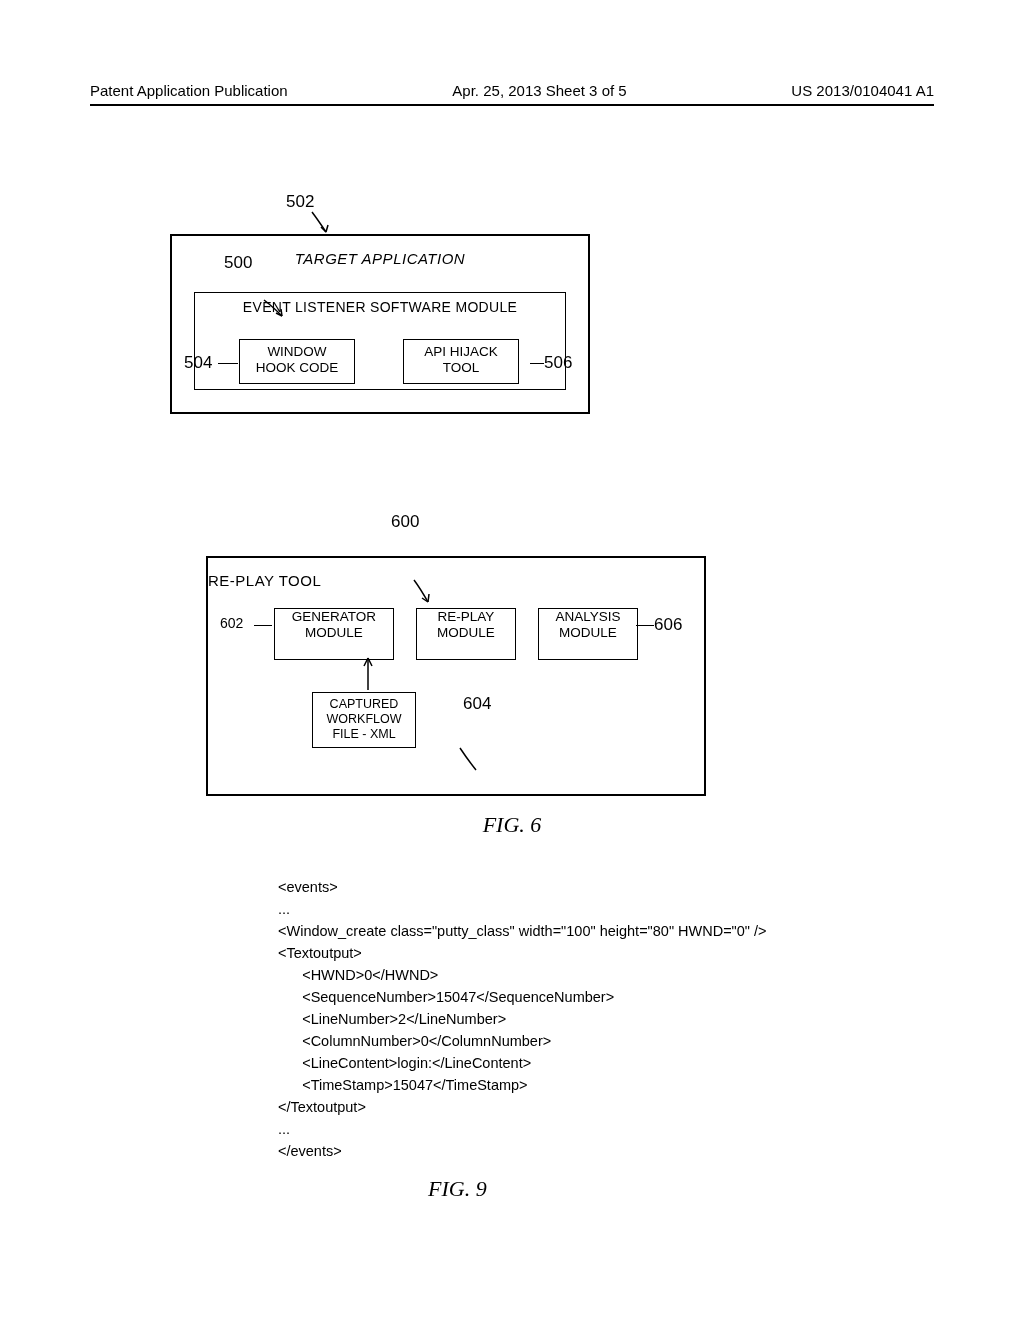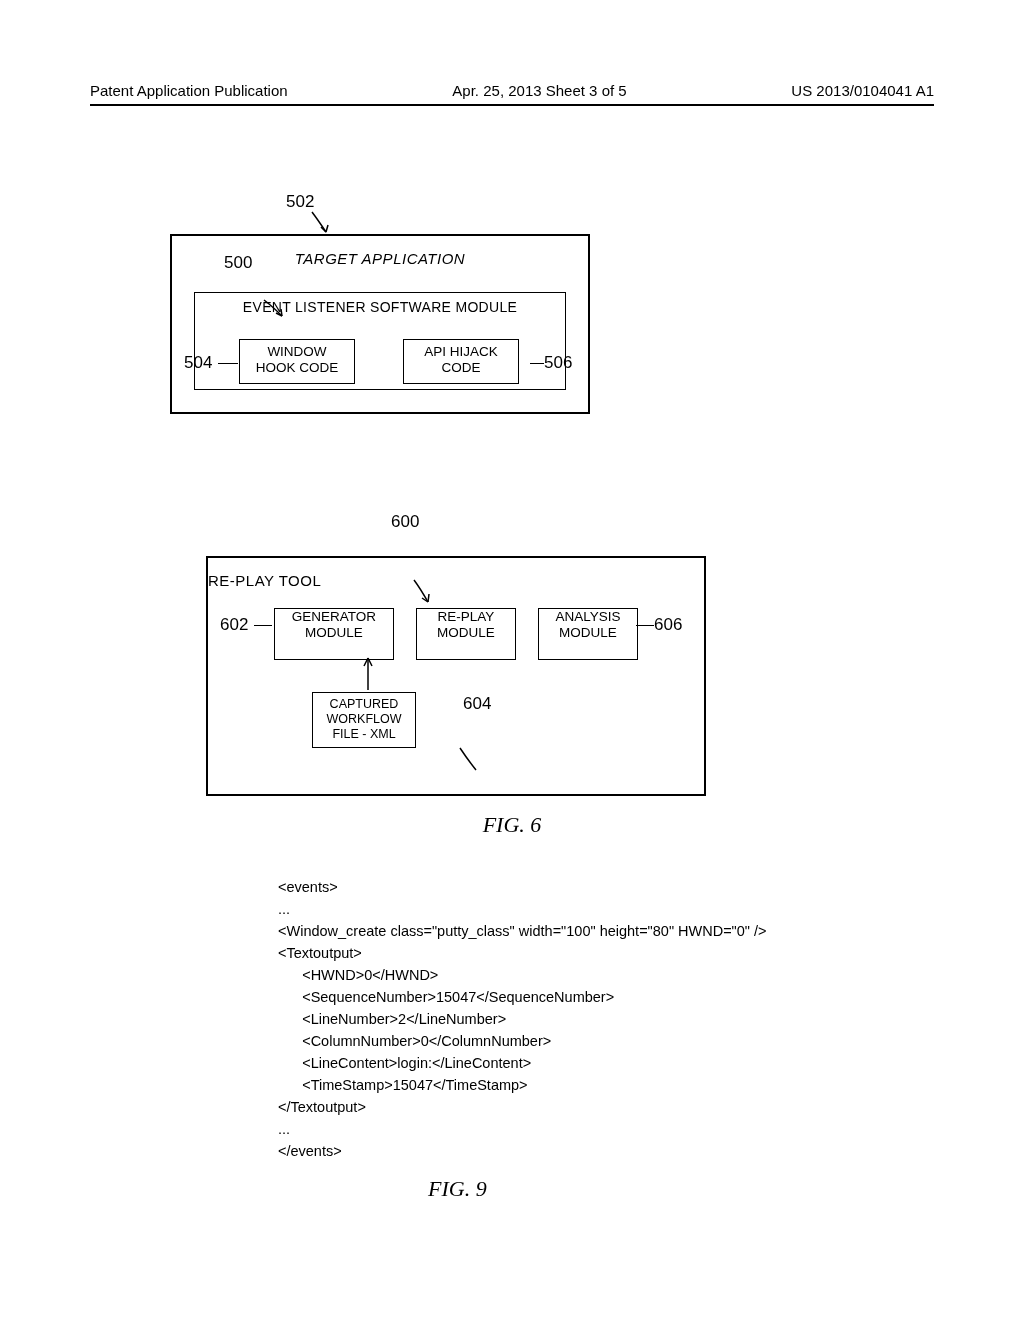--- a/index.html
+++ b/index.html
@@ -166,21 +166,21 @@
   }
   .lead600-arrow {
     position: absolute;
     top: 530px;
     left: 408px;
   }
   .lead602 {
     position: absolute;
     top: 615px;
     left: 220px;
-    font-size: 17px;
+    font-size: 14px;
   }
   .lead602-line {
     position: absolute;
     top: 625px;
     left: 254px;
     width: 18px;
     height: 0;
     border-top: 1.5px solid #000;
   }
   .lead606 {
@@ -318,21 +318,21 @@
   <div class="fig5-outer">
     <div class="fig5-ta">TARGET APPLICATION</div>
     <div class="fig5-inner">
       <div class="fig5-inner-title">EVENT LISTENER SOFTWARE MODULE</div>
       <div class="fig5-box left">
         <span>WINDOW</span><br>
         <span>HOOK CODE</span>
       </div>
       <div class="fig5-box right">
         <span>API HIJACK</span><br>
-        <span>CODE</span>
+        <span>TOOL</span>
       </div>
     </div>
   </div>
 
   <div class="lead600">600</div>
   <svg class="lead600-arrow arrow-svg" width="30" height="28">
     <path d="M6 2 Q 12 10 20 24" stroke="#000" stroke-width="1.5" fill="none"></path>
     <path d="M20 24 L14 20 M20 24 L21 16" stroke="#000" stroke-width="1.5" fill="none"></path>
   </svg>
   <div class="lead602">602</div>

